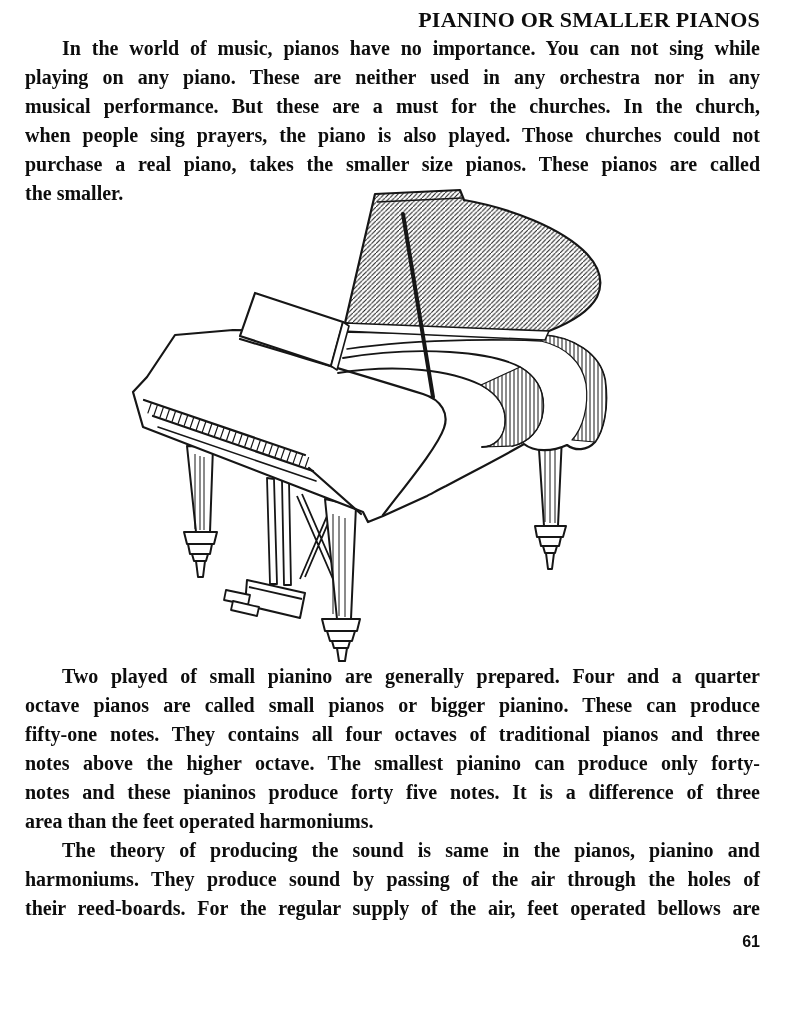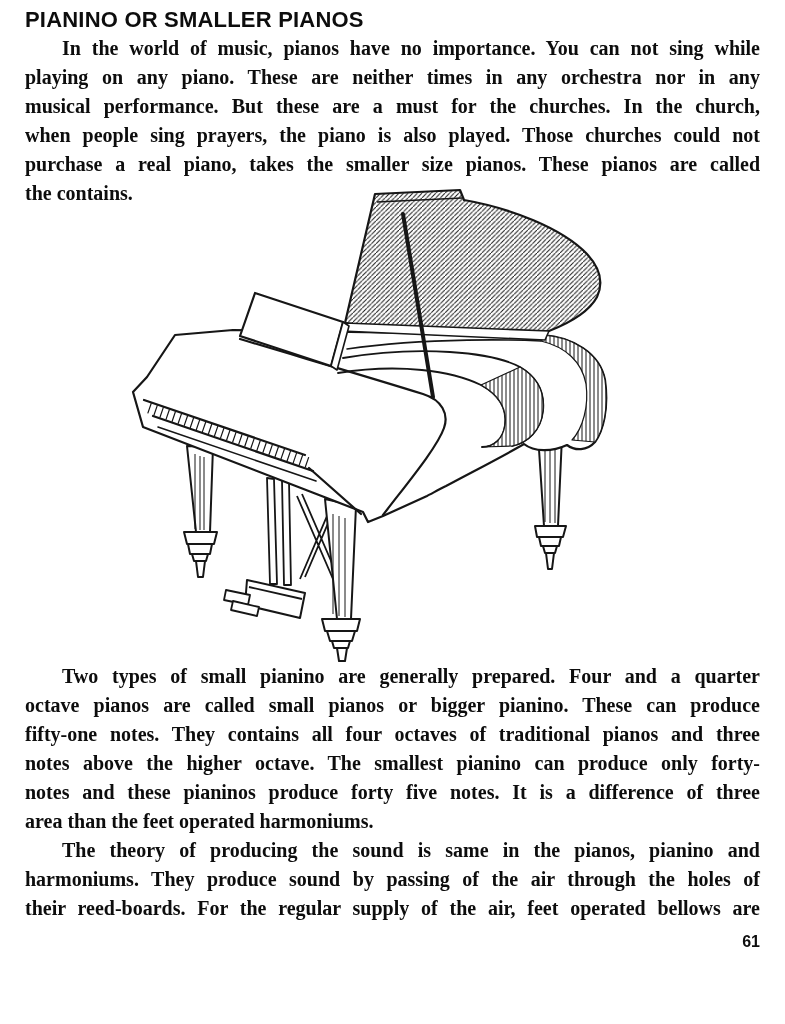--- a/index.html
+++ b/index.html
@@ -3,21 +3,21 @@
 <meta charset="utf-8">
 <style>
   html,body { margin:0; padding:0; }
   body {
     width:785px; height:1024px; background:#ffffff; color:#0d0d0d;
     font-family:"Liberation Serif", serif; overflow:hidden;
   }
   .page { padding:5px 25px 0 25px; }
   .title {
     font-size:22px; font-weight:bold; line-height:29px; margin:0;
-    letter-spacing:0.2px; font-family:Liberation Sans, sans-serif;
+    letter-spacing:0.2px; font-family:Liberation Serif, serif;text-align:right;
   }
   .para { margin:0; }
   .line {
     font-size:20px; line-height:29px;
     text-align:justify; text-align-last:justify;
     white-space:normal;
     font-weight:bold;
   }
   .line.first { text-indent:37px; }
   .line.last-left { text-align-last:left; }
@@ -30,25 +30,25 @@
 </style>
 </head>
 <body>
 
 <div class="page">
 
   <div class="title">PIANINO OR SMALLER PIANOS</div>
 
   <div class="para">
       <div class="line first">In the world of music, pianos have no importance. You can not sing while</div>
-      <div class="line">playing on any piano. These are neither times in any orchestra nor in any</div>
+      <div class="line">playing on any piano. These are neither used in any orchestra nor in any</div>
       <div class="line">musical performance. But these are a must for the churches. In the church,</div>
       <div class="line">when people sing prayers, the piano is also played. Those churches could not</div>
       <div class="line">purchase a real piano, takes the smaller size pianos. These pianos are called</div>
-      <div class="line last-left">the contains.</div>
+      <div class="line last-left">the smaller.</div>
     </div>
 
   <div class="figure">
     <svg width="560" height="478" viewBox="0 0 560 478" xmlns="http://www.w3.org/2000/svg">
       <defs>
         <pattern id="lidHatch" patternUnits="userSpaceOnUse" width="4.6" height="4.6">
           <rect width="4.6" height="4.6" fill="#ffffff"></rect>
           <path d="M-1,5.6 L5.6,-1" stroke="#161616" stroke-width="1"></path>
         </pattern>
         <pattern id="vHatch" patternUnits="userSpaceOnUse" width="4" height="4">
@@ -125,21 +125,21 @@
       <g stroke="#161616" stroke-width="2.2" fill="#ffffff" stroke-linejoin="round">
         <path d="M155,109 L243,138 L231,182 L140,152 Z"></path>
         <path d="M243,138 L249,142 L237,186 L231,182 Z" stroke-width="1.6"></path>
       </g>
 
       <line x1="303" y1="30" x2="333" y2="213" stroke="#161616" stroke-width="4" stroke-linecap="round"></line>
     </svg>
   </div>
 
   <div class="para">
-      <div class="line first">Two types of small pianino are generally prepared. Four and a quarter</div>
+      <div class="line first">Two played of small pianino are generally prepared. Four and a quarter</div>
       <div class="line">octave pianos are called small pianos or bigger pianino. These can produce</div>
       <div class="line">fifty-one notes. They contains all four octaves of traditional pianos and three</div>
       <div class="line">notes above the higher octave. The smallest pianino can produce only forty-</div>
       <div class="line">notes and these pianinos produce forty five notes. It is a difference of three</div>
       <div class="line last-left">area than the feet operated harmoniums.</div>
     </div>
   <div class="para">
       <div class="line first">The theory of producing the sound is same in the pianos, pianino and</div>
       <div class="line">harmoniums. They produce sound by passing of the air through the holes of</div>
       <div class="line">their reed-boards. For the regular supply of the air, feet operated bellows are</div>

